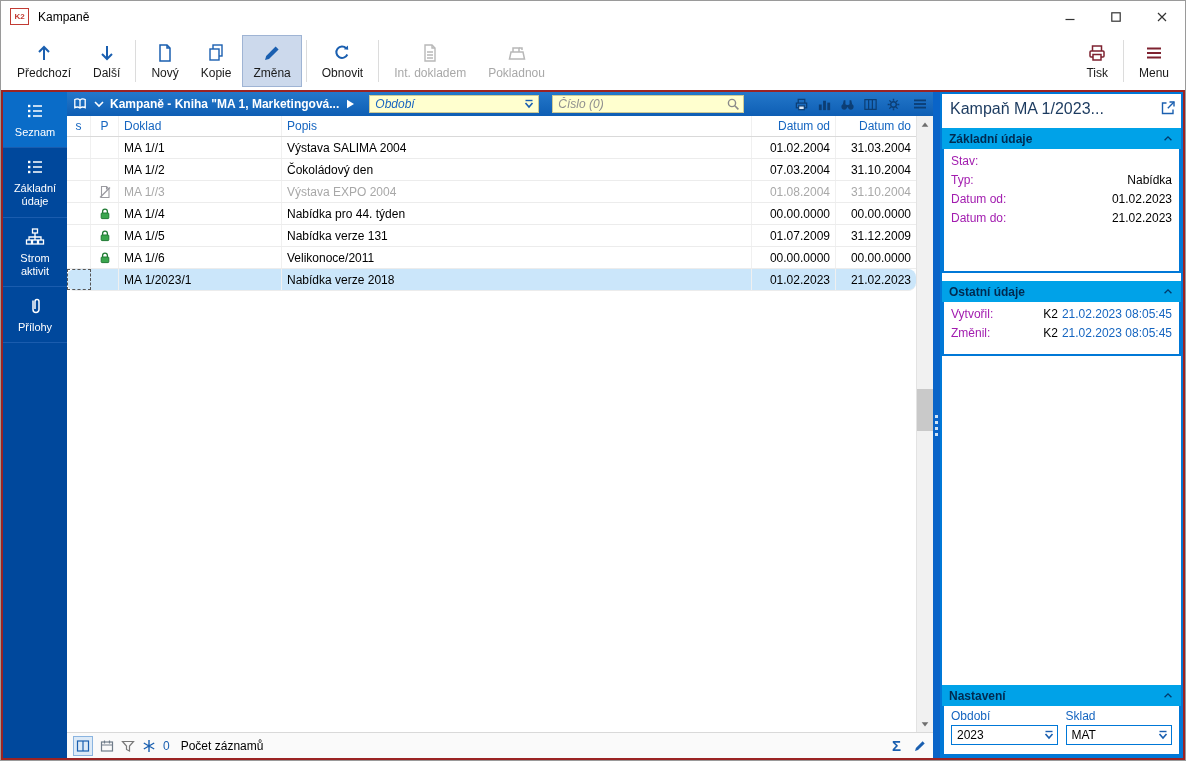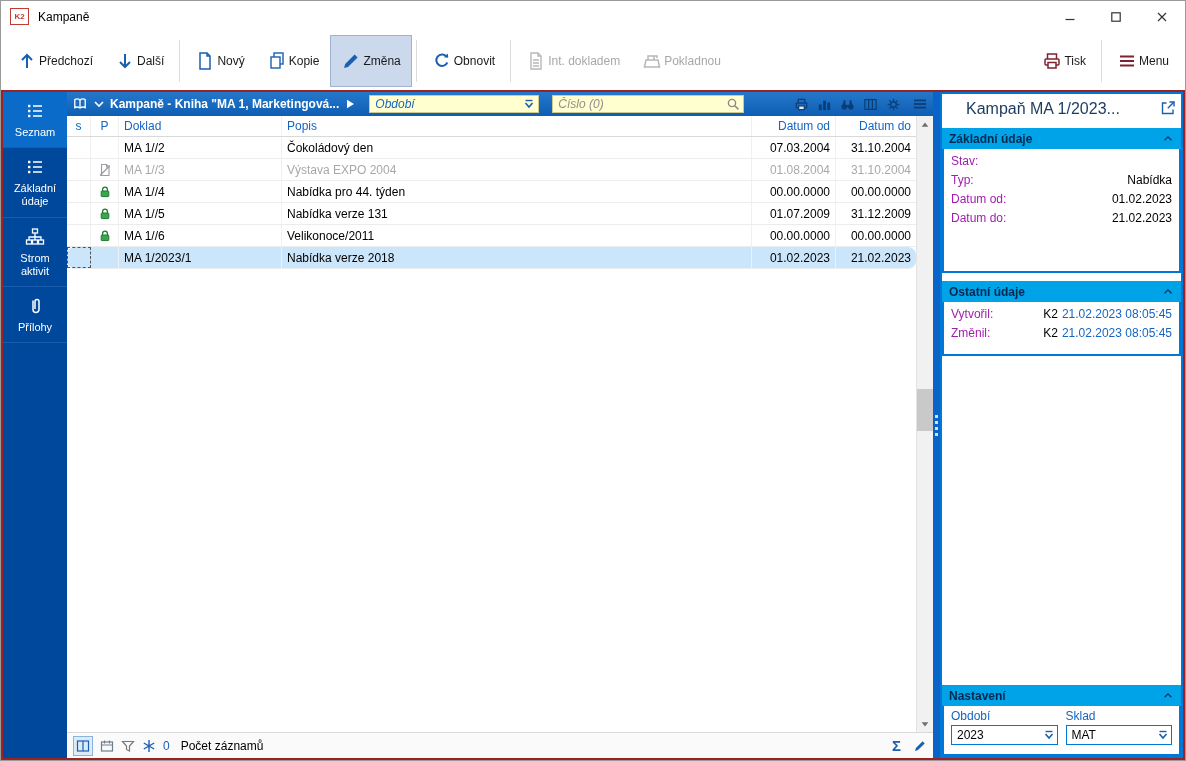--- a/index.html
+++ b/index.html
@@ -8,21 +8,21 @@
 
   
   .titlebar { flex:0 0 31px; display:flex; align-items:center; background:#fff; }
   .logo { width:19px; height:17px; margin-left:9px; border:1px solid #c23b33; color:#c23b33; font-size:8px; font-weight:bold; display:flex; align-items:center; justify-content:center; }
   .tb-title { margin-left:9px; }
   .win-controls { margin-left:auto; display:flex; height:100%; }
   .win-btn { width:46px; display:flex; align-items:center; justify-content:center; }
 
   
   .toolbar { flex:0 0 58px; display:flex; align-items:stretch; background:#fff; padding:3px 5px; }
-  .tbtn { display:flex; flex-direction:row; align-items:center; justify-content:center; gap:2px; padding:2px 10px; border:1px solid transparent; }
+  .tbtn { display:flex; flex-direction:column; align-items:center; justify-content:center; gap:2px; padding:2px 10px; border:1px solid transparent; }
   .tbtn .ticon { height:22px; display:flex; align-items:center; justify-content:center; }
   .tlabel { font-size:12px; color:#1a1a1a; white-space:nowrap; }
   .tbtn.active { background:#ccd9ec; border-color:#9fb4d4; }
   .tbtn.disabled .tlabel { color:#a8a8a8; }
   .tsep { width:1px; background:#dcdcdc; margin:5px 4px; }
   .tspacer { flex:1; }
 
   
   .content { flex:1; display:flex; min-height:0; border:2px solid #9b2323; }
 
@@ -73,21 +73,21 @@
   .sb-count-label { margin-left:4px; }
   .sb-right { margin-left:auto; display:flex; gap:12px; align-items:center; }
   .sb-sum { color:#1a5fb0; font-size:15px; font-weight:bold; }
 
   
   .splitter { width:7px; background:#0a64c8; display:flex; flex-direction:column; align-items:center; justify-content:center; gap:3px; }
   .splitter i { width:3px; height:3px; background:#cfe3f7; display:block; }
 
   
   .detail { width:243px; border:2px solid #0078d7; background:#fff; display:flex; flex-direction:column; min-height:0; }
-  .detail-title-row { flex:0 0 34px; display:flex; align-items:flex-start; padding:6px 5px 0 24px; gap:4px; }
+  .detail-title-row { flex:0 0 34px; display:flex; align-items:flex-start; padding:6px 5px 0 8px; gap:4px; }
   .detail-title { flex:1; font-size:16px; color:#1b3a5f; white-space:nowrap; overflow:hidden; }
   .sec-header { flex:0 0 21px; background:#00a2e8; color:#002a50; font-weight:bold; display:flex; align-items:center; padding:0 7px; }
   .sec-header .chev { margin-left:auto; display:flex; }
   .sec-box { border:2px solid #0078d7; border-top:none; background:#fff; }
   .box-zak { height:124px; padding-top:2px; }
   .box-ost { height:54px; padding-top:2px; }
   .frow { display:flex; height:19px; align-items:center; padding:0 7px; }
   .flabel { color:#a21caf; white-space:nowrap; }
   .fvalue { margin-left:auto; color:#000; white-space:nowrap; }
   .fuser { margin-left:auto; color:#000; }
@@ -405,20 +405,28 @@
         <div class="grid">
           <div class="thead">
             <div class="tcell c-s">s</div>
             <div class="tcell c-p">P</div>
             <div class="tcell c-doklad">Doklad</div>
             <div class="tcell c-popis">Popis</div>
             <div class="tcell c-od">Datum od</div>
             <div class="tcell c-do">Datum do</div>
           </div>
 
+          <div class="trow">
+            <div class="tcell c-s"></div>
+            <div class="tcell c-p"></div>
+            <div class="tcell c-doklad">MA 1//1</div>
+            <div class="tcell c-popis">Výstava SALIMA 2004</div>
+            <div class="tcell c-od">01.02.2004</div>
+            <div class="tcell c-do">31.03.2004</div>
+          </div>
 
           <div class="trow">
             <div class="tcell c-s"></div>
             <div class="tcell c-p"></div>
             <div class="tcell c-doklad">MA 1//2</div>
             <div class="tcell c-popis">Čokoládový den</div>
             <div class="tcell c-od">07.03.2004</div>
             <div class="tcell c-do">31.10.2004</div>
           </div>
 

